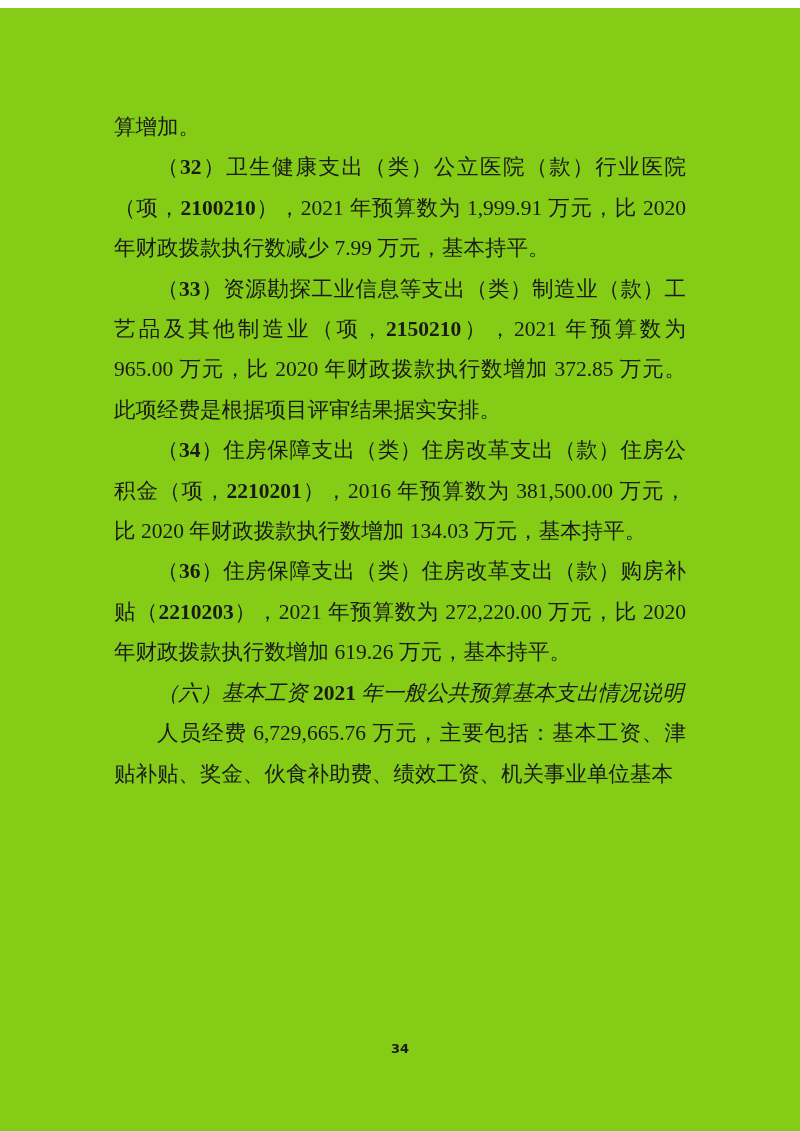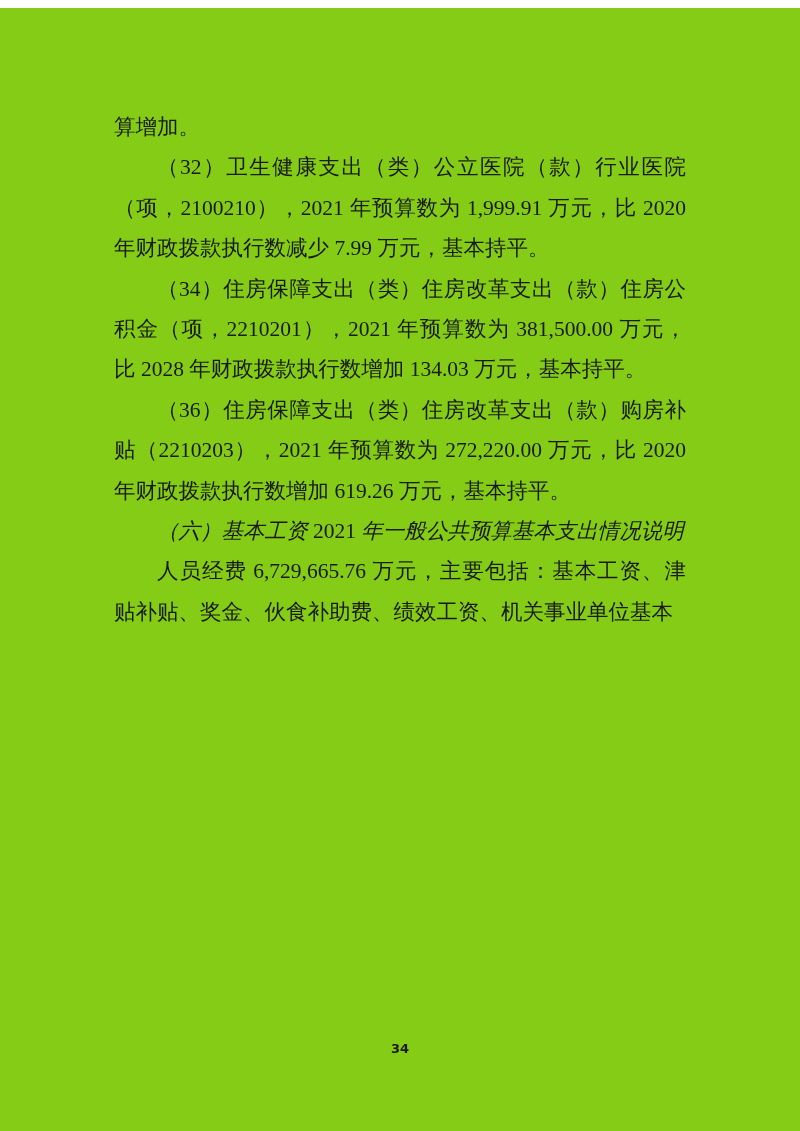--- a/index.html
+++ b/index.html
@@ -30,21 +30,21 @@
     text-align: justify;
     text-justify: inter-ideograph;
   }
   .para.indent {
     text-indent: 2em;
   }
   .para.kai {
     font-style: italic;
   }
   .bold {
-    font-weight: normal;
+    font-weight: bold;
   }
   .kai .bold {
     font-style: normal;
   }
   .page-number {
     position: absolute;
     top: 1033px;
     left: 114px;
     width: 572px;
     text-align: center;
@@ -54,19 +54,20 @@
     color: #1a1a1a;
   }
 </style>
 </head>
 <body>
 
 <div class="page">
   <main class="doc-body">
       <p class="para"><span>算增加。</span></p>
       <p class="para indent"><span>（</span><span class="bold">32</span><span>）卫生健康支出（类）公立医院（款）行业医院（项，</span><span class="bold">2100210</span><span>），2021 年预算数为 1,999.91 万元，比 2020 年财政拨款执行数减少 7.99 万元，基本持平。</span></p>
-      <p class="para indent"><span>（</span><span class="bold">34</span><span>）住房保障支出（类）住房改革支出（款）住房公积金（项，</span><span class="bold">2210201</span><span>），2021 年预算数为 381,500.00 万元，比 2028 年财政拨款执行数增加 134.03 万元，基本持平。</span></p>
+      <p class="para indent"><span>（</span><span class="bold">33</span><span>）资源勘探工业信息等支出（类）制造业（款）工艺品及其他制造业（项，</span><span class="bold">2150210</span><span>），2021 年预算数为 965.00 万元，比 2020 年财政拨款执行数增加 372.85 万元。此项经费是根据项目评审结果据实安排。</span></p>
+      <p class="para indent"><span>（</span><span class="bold">34</span><span>）住房保障支出（类）住房改革支出（款）住房公积金（项，</span><span class="bold">2210201</span><span>），2016 年预算数为 381,500.00 万元，比 2020 年财政拨款执行数增加 134.03 万元，基本持平。</span></p>
       <p class="para indent"><span>（</span><span class="bold">36</span><span>）住房保障支出（类）住房改革支出（款）购房补贴（</span><span class="bold">2210203</span><span>），2021 年预算数为 272,220.00 万元，比 2020 年财政拨款执行数增加 619.26 万元，基本持平。</span></p>
       <p class="para indent kai"><span>（六）基本工资 </span><span class="bold">2021</span><span> 年一般公共预算基本支出情况说明</span></p>
       <p class="para indent"><span>人员经费 6,729,665.76 万元，主要包括：基本工资、津贴补贴、奖金、伙食补助费、绩效工资、机关事业单位基本</span></p>
     </main>
   <footer class="page-number">34</footer>
 </div>
 
 </body></html>

